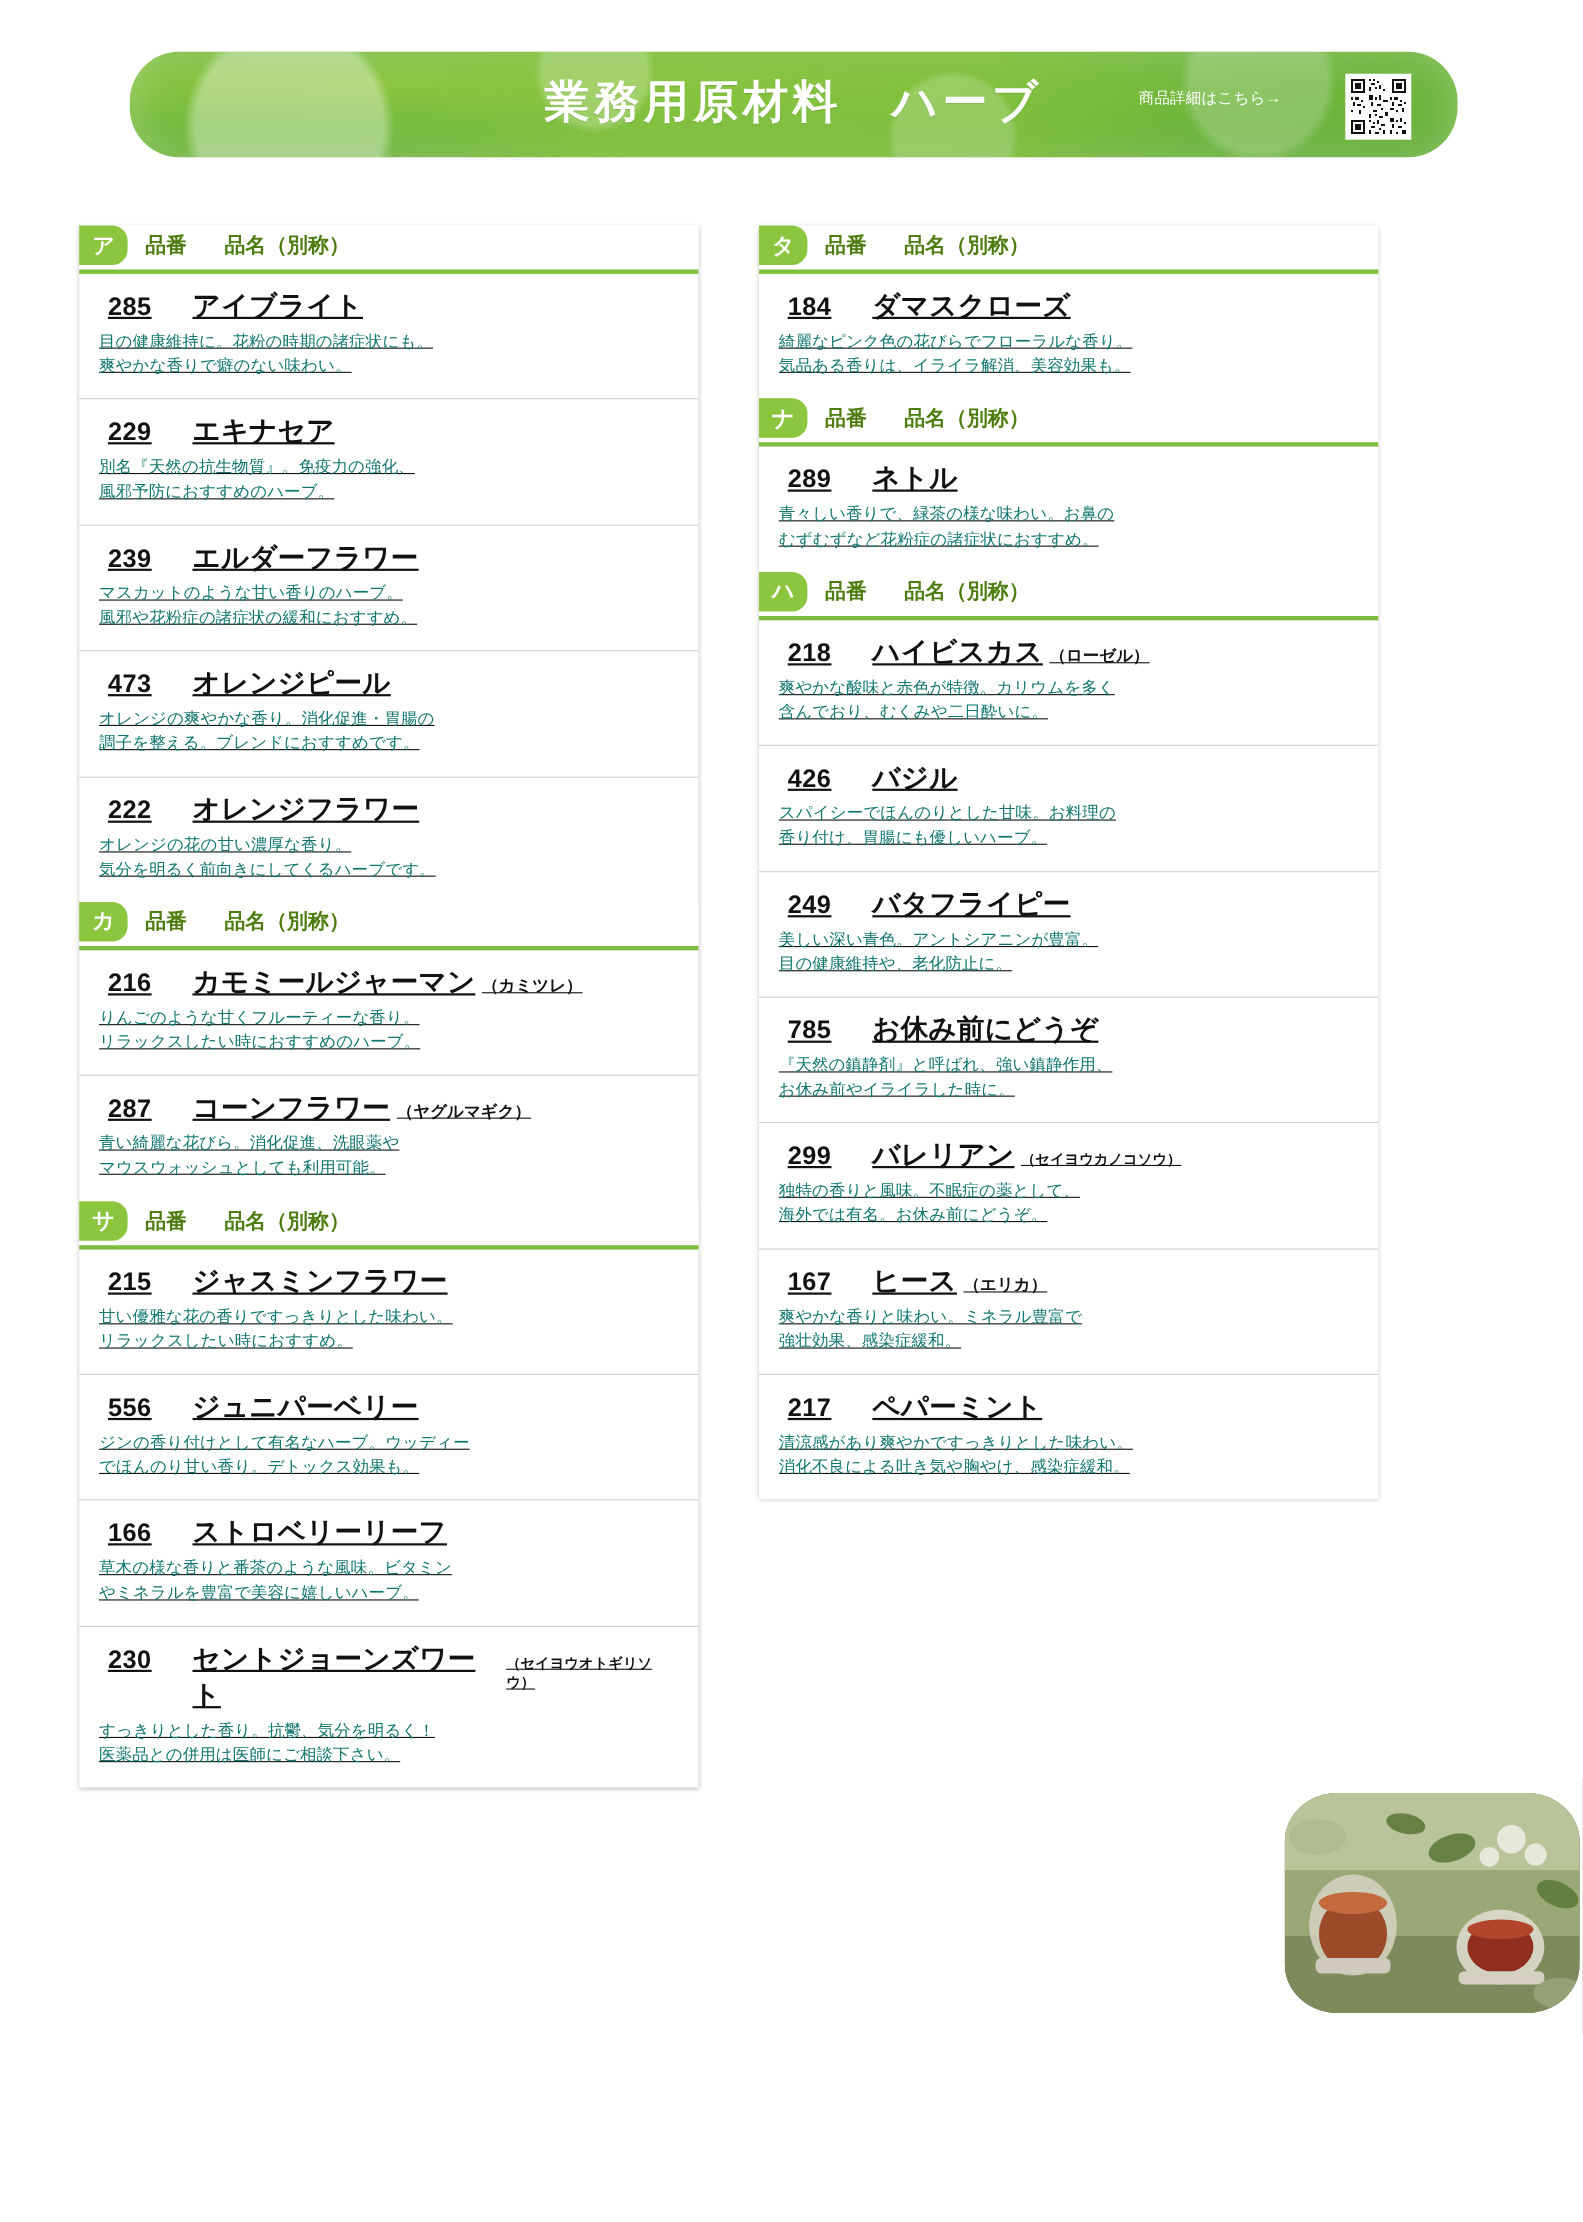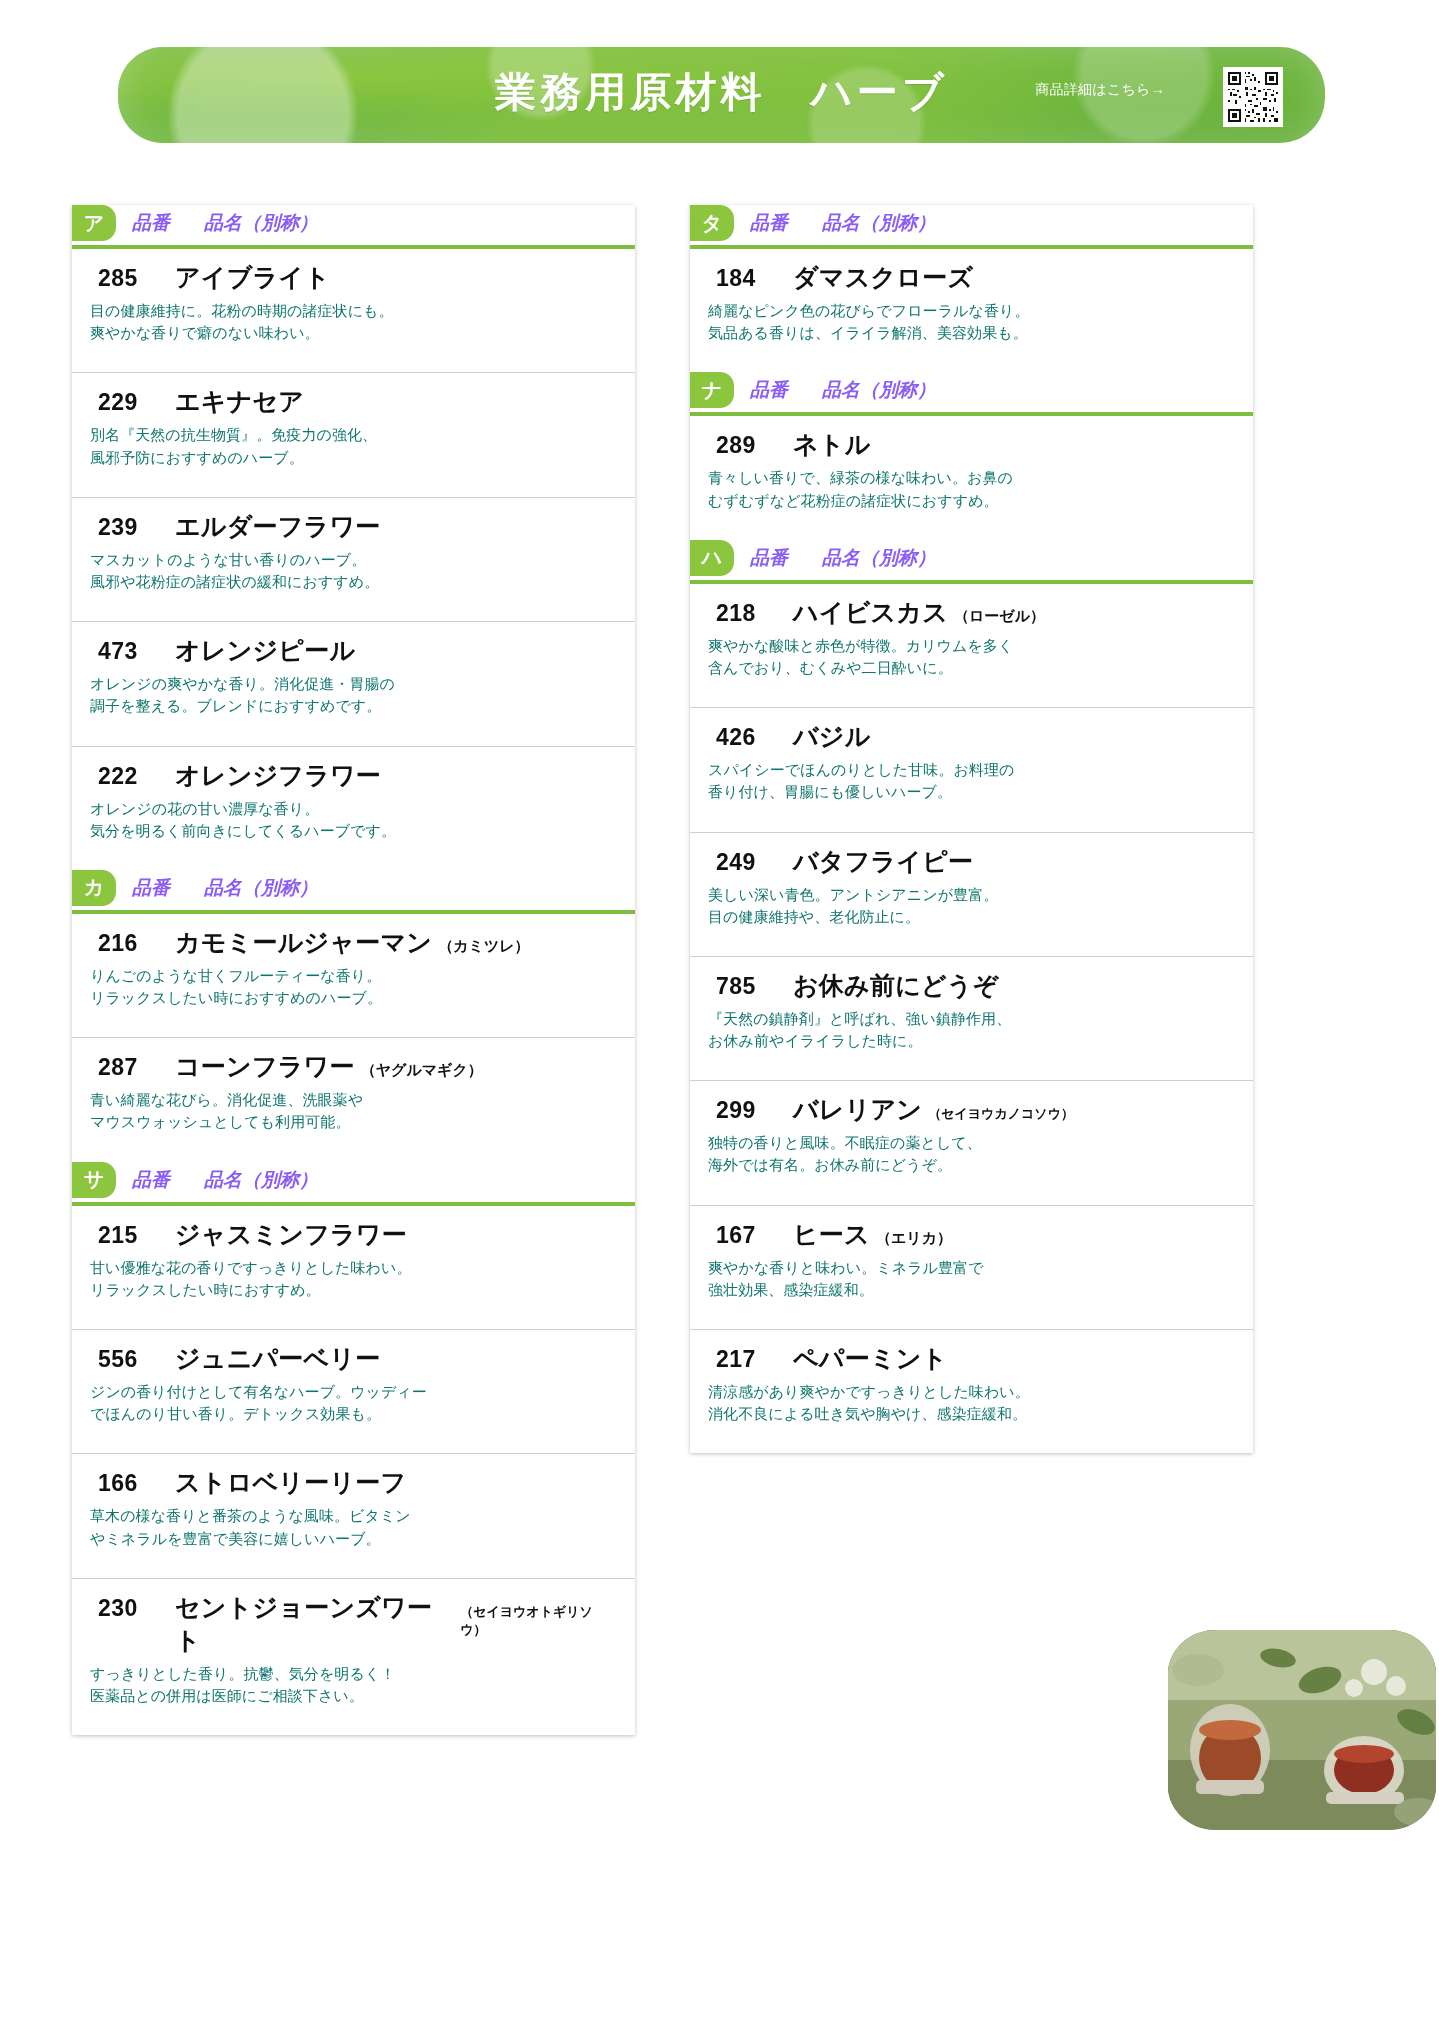--- a/index.html
+++ b/index.html
@@ -59,27 +59,28 @@
     background:#fff;
   }
   .kana{
     position:absolute;left:0;top:0;width:44px;height:36px;
     background:#8cc63f;color:#fff;font-weight:bold;font-size:20px;
     display:flex;align-items:center;justify-content:center;
     border-radius:0 14px 14px 0;
   }
   .headlabels{
     position:absolute;left:60px;top:0;height:36px;display:flex;align-items:center;
-    font-size:19px;font-weight:bold;color:#8b5cf6;font-style:italic;
+    font-size:19px;font-weight:bold;color:#4d7c0f;
   }
   .headlabels .hl2{margin-left:34px;}
 
   .item{
     border-bottom:1px solid #cfcfcf;
-    padding:8px 18px 28px 18px;
+    padding:8px 18px 18px 18px;
+    text-decoration:underline;
   }
   .item:last-child{border-bottom:none;}
   .item-title{
     display:flex;align-items:baseline;
     font-weight:bold;color:#111;
     margin:4px 0 6px 0;
   }
   .code{font-size:23px;min-width:56px;text-align:center;letter-spacing:.02em;}
   .pname{font-size:25px;margin-left:29px;letter-spacing:.01em;}
   .alias{font-size:15px;font-weight:bold;margin-left:6px;}

